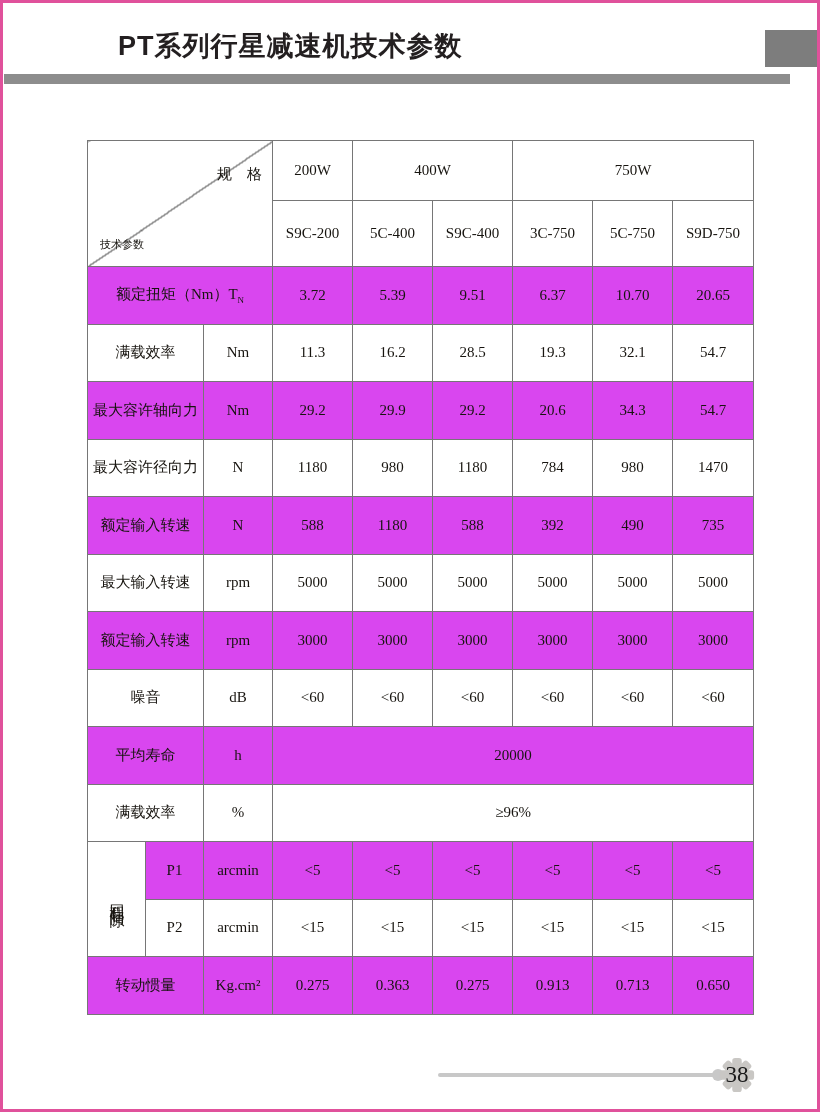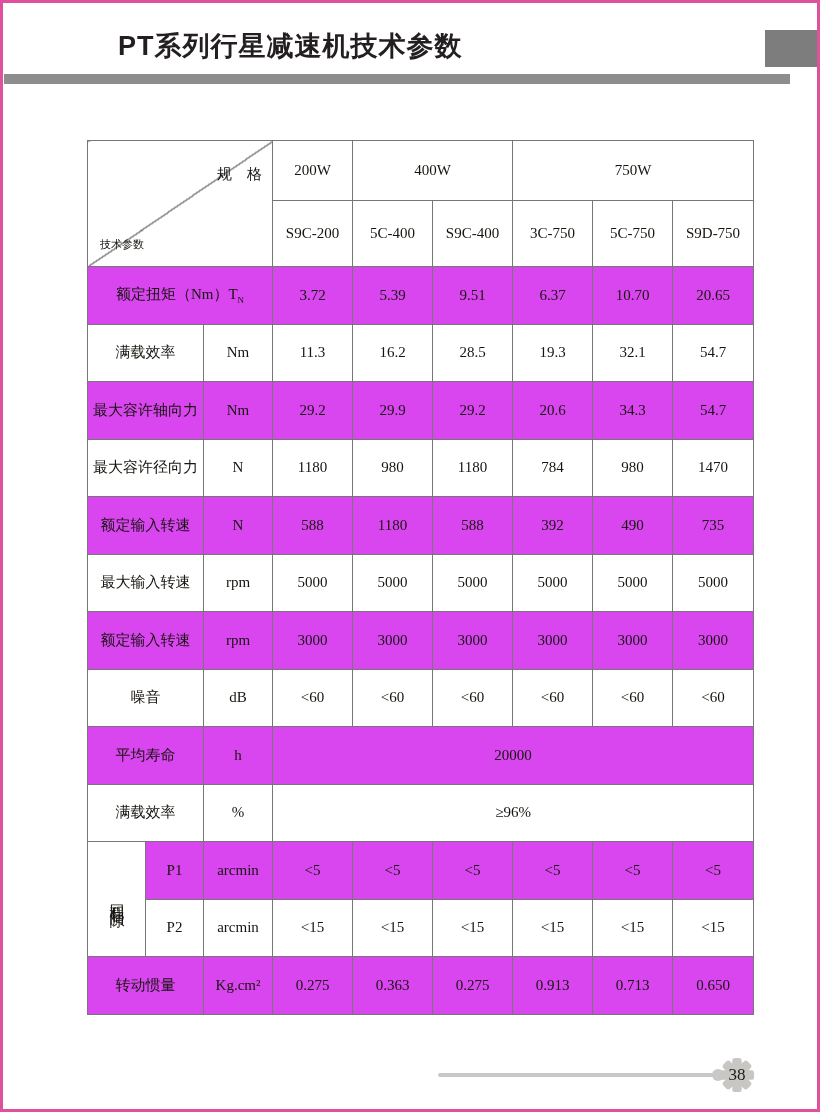--- a/index.html
+++ b/index.html
@@ -39,21 +39,21 @@
   td.corner .params-label{position:absolute;bottom:14px;left:12px;font-size:11px;}
   td.vlabel span{writing-mode:vertical-rl;letter-spacing:3px;font-size:15px;display:inline-block;}
   td sub{font-size:9px;}
 
   .footer-rule{position:absolute;left:438px;top:1073px;width:280px;height:4px;background:#c8c8c8;border-radius:2px;}
   .footer-dot{position:absolute;left:712px;top:1069px;width:12px;height:12px;border-radius:50%;background:#c8c8c8;}
   .page-badge{position:absolute;left:718px;top:1056px;width:38px;height:38px;}
   .page-badge svg{position:absolute;inset:0;}
   .page-badge .num{
     position:absolute;inset:0;display:flex;align-items:center;justify-content:center;
-    font-size:17px;color:#1a1a1a;font-family:"Liberation Serif","DejaVu Serif",serif;
+    font-size:23px;color:#1a1a1a;font-family:"Liberation Serif","DejaVu Serif",serif;
   }
 </style>
 </head>
 <body>
 
 <div class="frame"></div>
 
 <div class="page-title">PT系列行星减速机技术参数</div>
 <div class="corner-block"></div>
 <div class="title-rule"></div>

